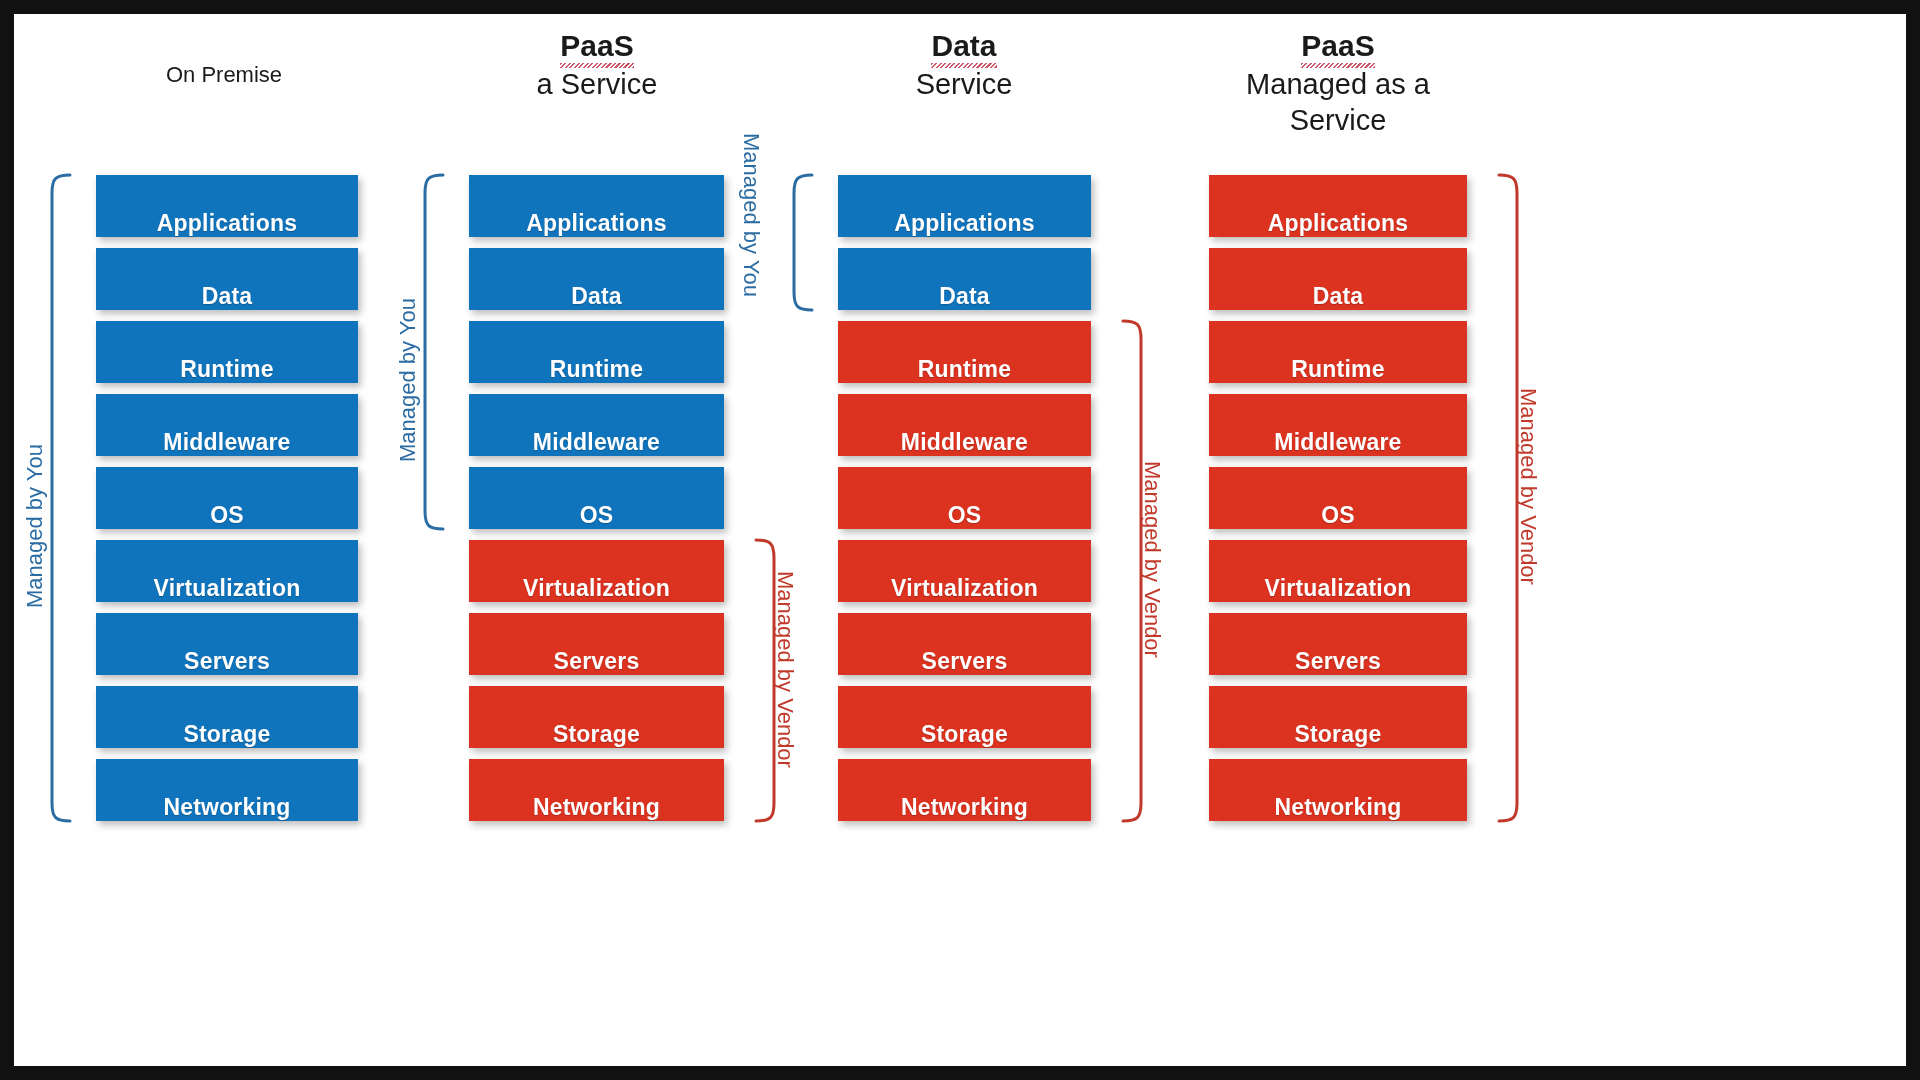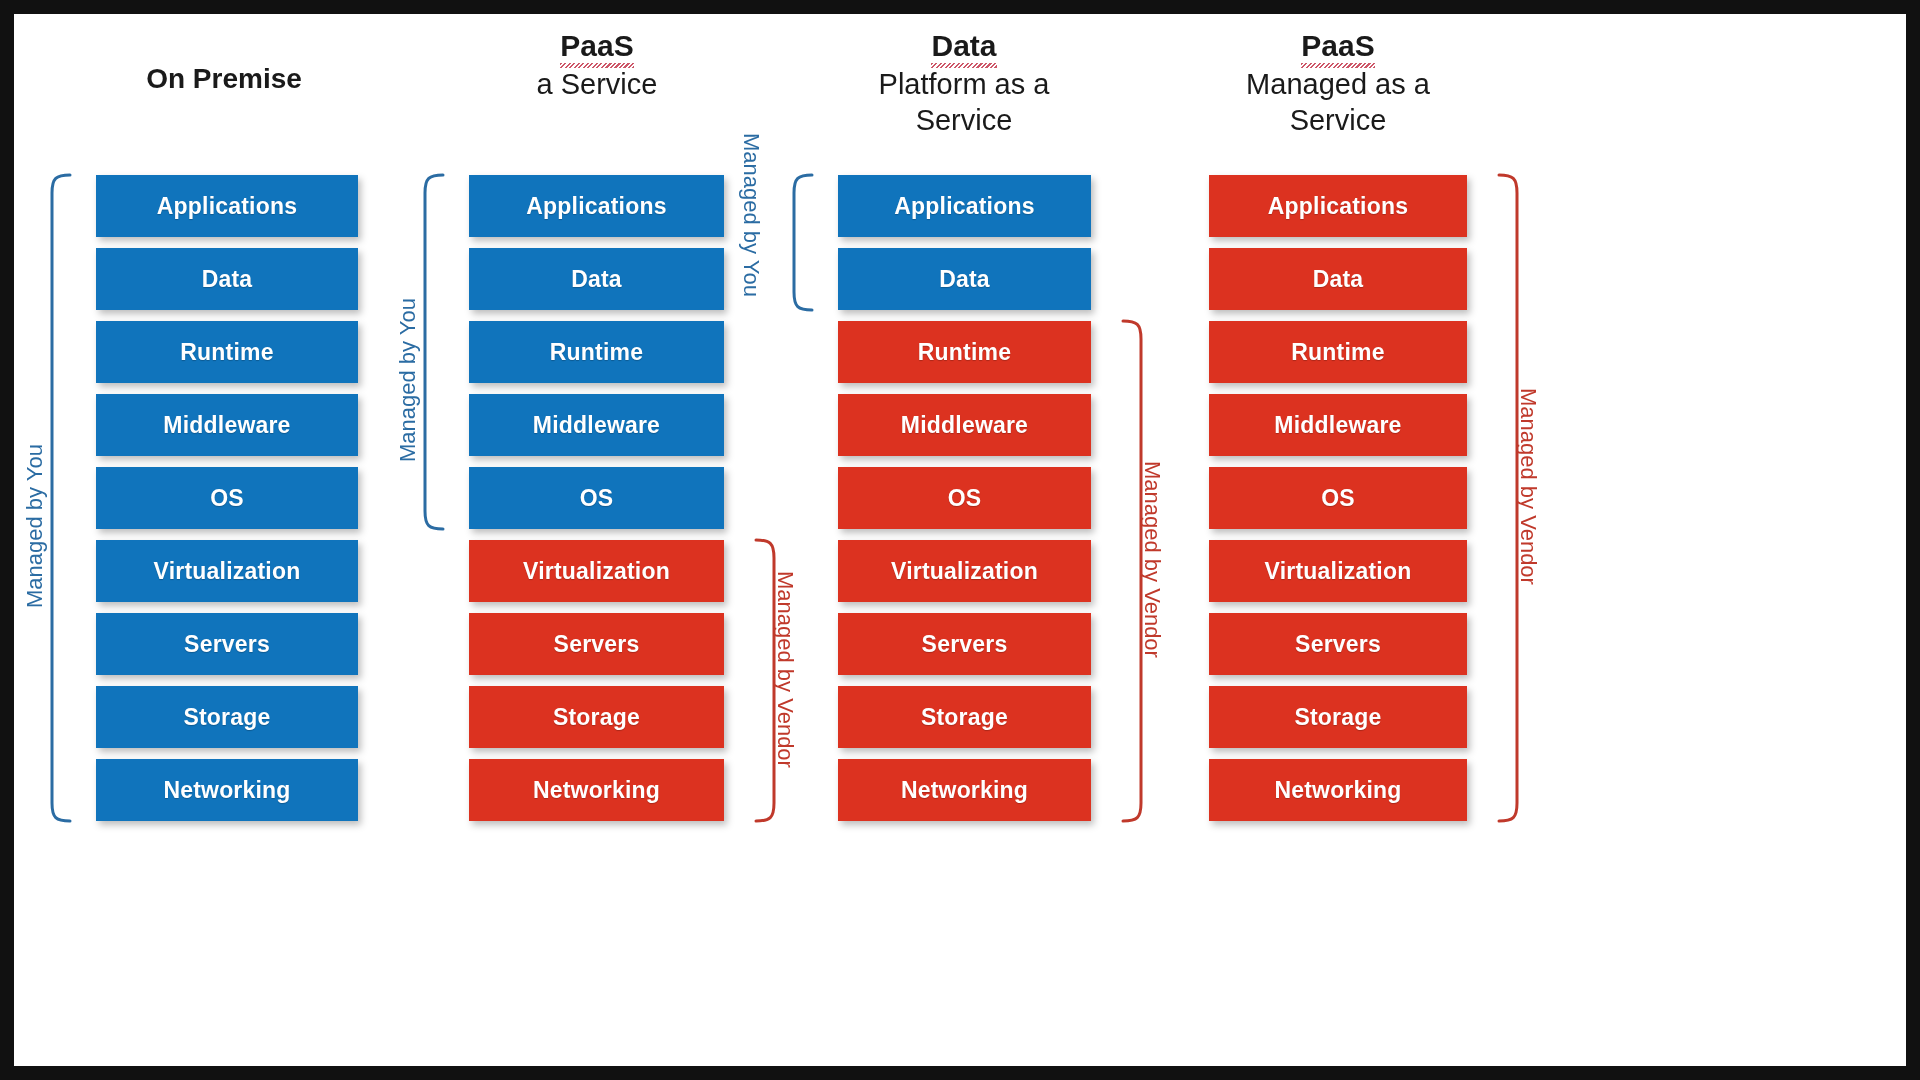--- a/index.html
+++ b/index.html
@@ -45,31 +45,31 @@
         #c9485b 0px, #c9485b 1.6px,
         transparent 1.6px, transparent 3.2px);
     opacity: .92;
   }
   .col-header .full {
     font-size: 29px;
     font-weight: 400;
     margin-top: 1px;
   }
   .col-header.single .plain {
-    font-size: 28px;
-    font-weight: bold;
+    font-size: 22px;
+    font-weight: normal;
   }
 
   
   .stack { position: absolute; }
   .layer {
     position: relative;
     width: 100%;
     display: flex;
-    align-items: center;
+    align-items: flex-end;
     justify-content: center;
     color: #ffffff;
     font-weight: bold;
     font-size: 23px;
     letter-spacing: .2px;
     box-shadow: 3px 4px 7px rgba(0,0,0,0.26);
     text-shadow: 0 1px 1px rgba(0,0,0,0.22);
   }
   .layer.blue { background: #1074bc; }
   .layer.red  { background: #dc3220; }
@@ -103,21 +103,20 @@
   <div id="headers-layer">
       <div class="col-header single" style="left: 34px; width: 380px; top: 62px;">
         <div class="plain">On Premise</div>
       </div>
       <div class="col-header" style="left: 407px; width: 380px; top: 28px;">
         <div><span class="abbr spell">PaaS</span></div>
         <div class="full">a Service</div>
       </div>
       <div class="col-header" style="left: 774px; width: 380px; top: 28px;">
         <div><span class="abbr spell">Data</span></div>
-        <div class="full">Platform as a</div>
         <div class="full">Service</div>
       </div>
       <div class="col-header" style="left: 1148px; width: 380px; top: 28px;">
         <div><span class="abbr spell">PaaS</span></div>
         <div class="full">Managed as a</div>
         <div class="full">Service</div>
       </div>
     </div>
   <div id="brackets-layer">
       <div class="bracket" style="left: 48px; top: 169px; width: 26px; height: 658px;">

